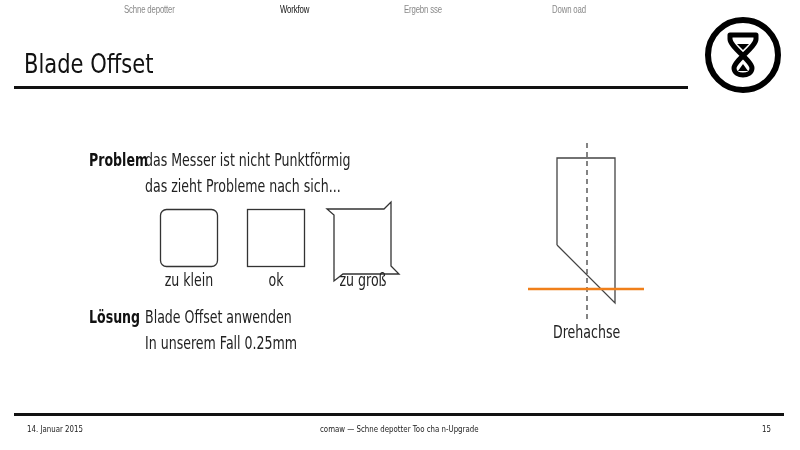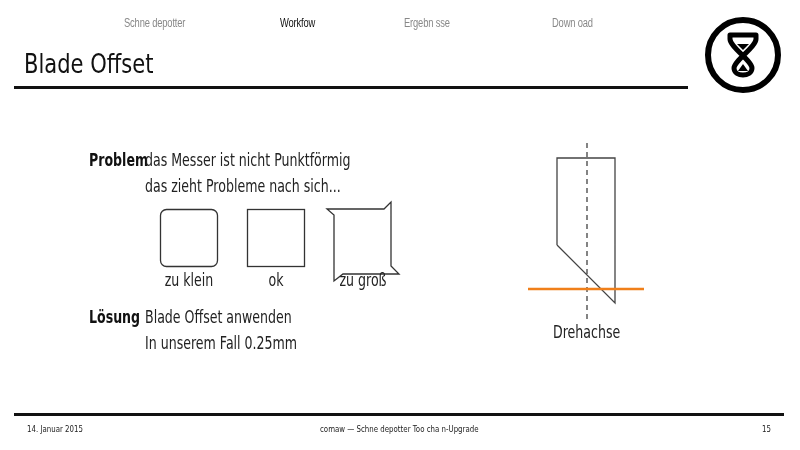--- a/index.html
+++ b/index.html
@@ -1,18 +1,18 @@
 <!DOCTYPE html>
 <html><head>
 <meta charset="utf-8">
 <style>
   html, body { margin:0; padding:0; background:#fff; }
   body { width:800px; height:450px; position:relative; overflow:hidden;
          font-family:"DejaVu Sans", sans-serif; color:#111; }
-  .nav { position:absolute; top:16px; left:0; width:800px; height:14px; font-size:12px;
+  .nav { position:absolute; top:4px; left:0; width:800px; height:14px; font-size:10px;
          font-family:"Liberation Sans", sans-serif; letter-spacing:-0.2px; }
   .nav span { position:absolute; top:0; color:#888; transform:scaleX(0.78); transform-origin:left top; }
   .nav span.active { color:#111; }
   .logo { position:absolute; left:701px; top:15px; width:84px; height:80px; }
   .title { position:absolute; left:24px; top:48px; font-size:27px; line-height:32px;
            font-family:"DejaVu Sans", sans-serif; transform:scaleX(0.78); transform-origin:left top;
            letter-spacing:0px; color:#111; }
   .title-rule { position:absolute; left:14px; top:86px; width:674px; height:3px; background:#111; }
   .label { position:absolute; font-size:17px; font-weight:bold; transform:scaleX(0.74);
            transform-origin:left top; color:#111; }

